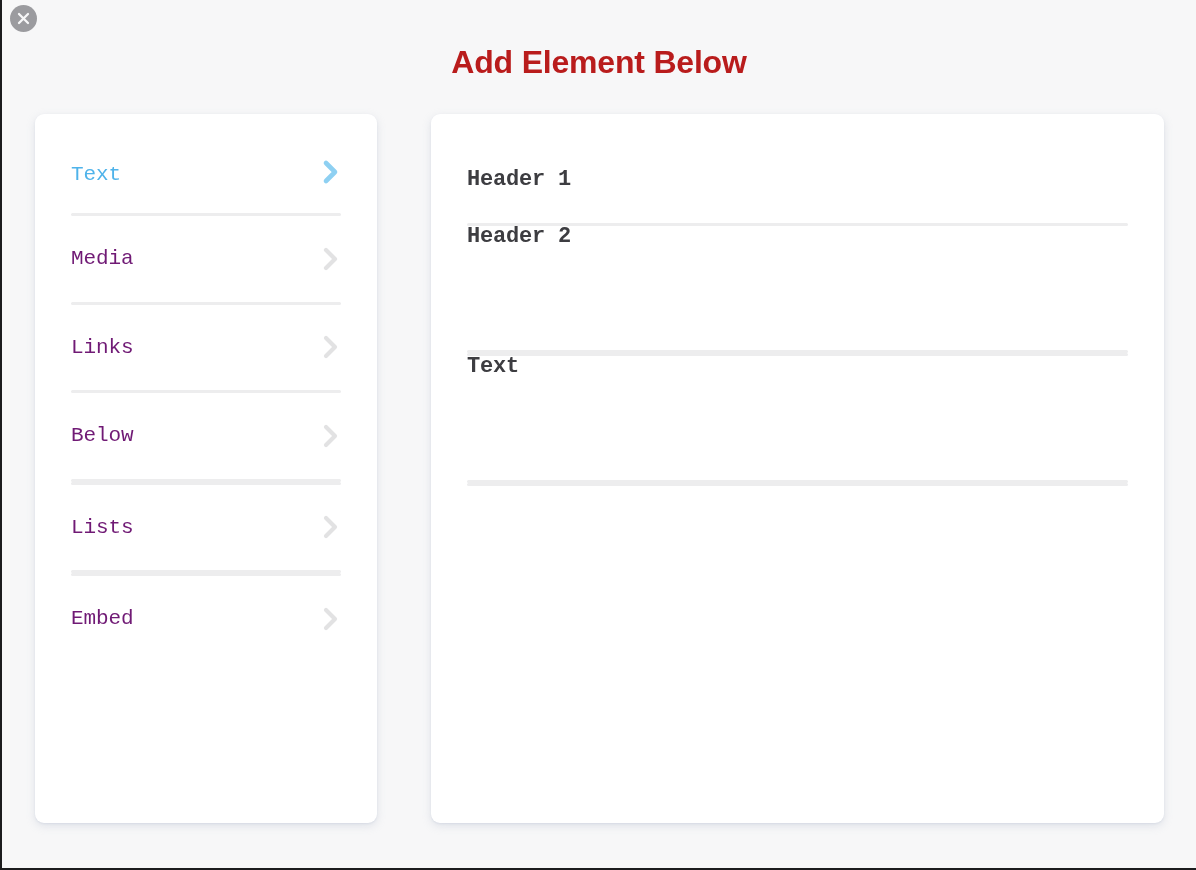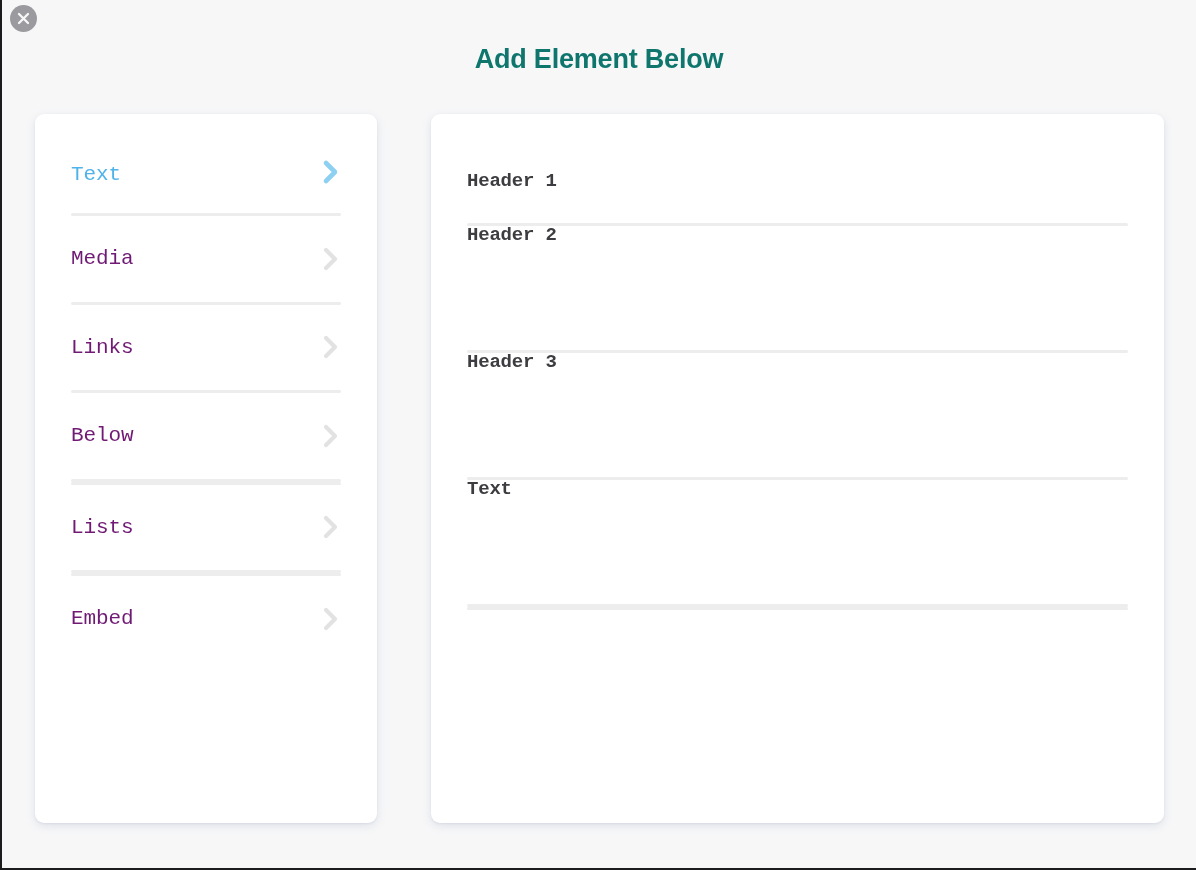--- a/index.html
+++ b/index.html
@@ -36,23 +36,23 @@
   }
   .close-btn svg { display: block; }
 
   
   .page-title {
     position: absolute;
     top: 44px;
     left: 0;
     width: 100%;
     text-align: center;
-    font-size: 27px;
+    font-size: 32px;
     font-weight: bold;
-    color: #0f766e;
+    color: #b91c1c;
     letter-spacing: -0.2px;
   }
 
   
   .panel {
     position: absolute;
     background: #ffffff;
     border-radius: 9px;
     box-shadow: 0 3px 9px rgba(170,178,200,0.30),
                 0 1px 2px rgba(170,178,200,0.22);
@@ -108,21 +108,21 @@
     position: relative;
     height: 124px;
     margin: 0 36px;
     display: flex;
     align-items: flex-start;
     cursor: pointer;
   }
   .elem-row:first-child { height: 109px; align-items: flex-end; padding-bottom: 32px; }
 
   .elem-label {
-    font-size: 19px;
+    font-size: 22px;
     font-weight: bold;
     color: #3d3d41;
     letter-spacing: -0.2px;
     line-height: 1;
   }
 
   .divider-r {
     height: 3px;
     margin: 0 36px;
     background: #ededee;
@@ -205,23 +205,20 @@
 <div class="panel panel-right">
   <div class="row-list" id="element-list">
       <div class="elem-row">
         <span class="elem-label">Header 1</span>
       </div>
       <div class="divider-r"></div>
       <div class="elem-row">
         <span class="elem-label">Header 2</span>
       </div>
       <div class="divider-r"></div>
-      <div class="elem-row">
-        <span class="elem-label">Header 3</span>
-      </div>
       <div class="divider-r"></div>
       <div class="elem-row">
         <span class="elem-label">Text</span>
       </div>
       <div class="divider-r"></div>
       <div class="divider-r"></div>
     </div>
 </div>
 
 </body></html>

